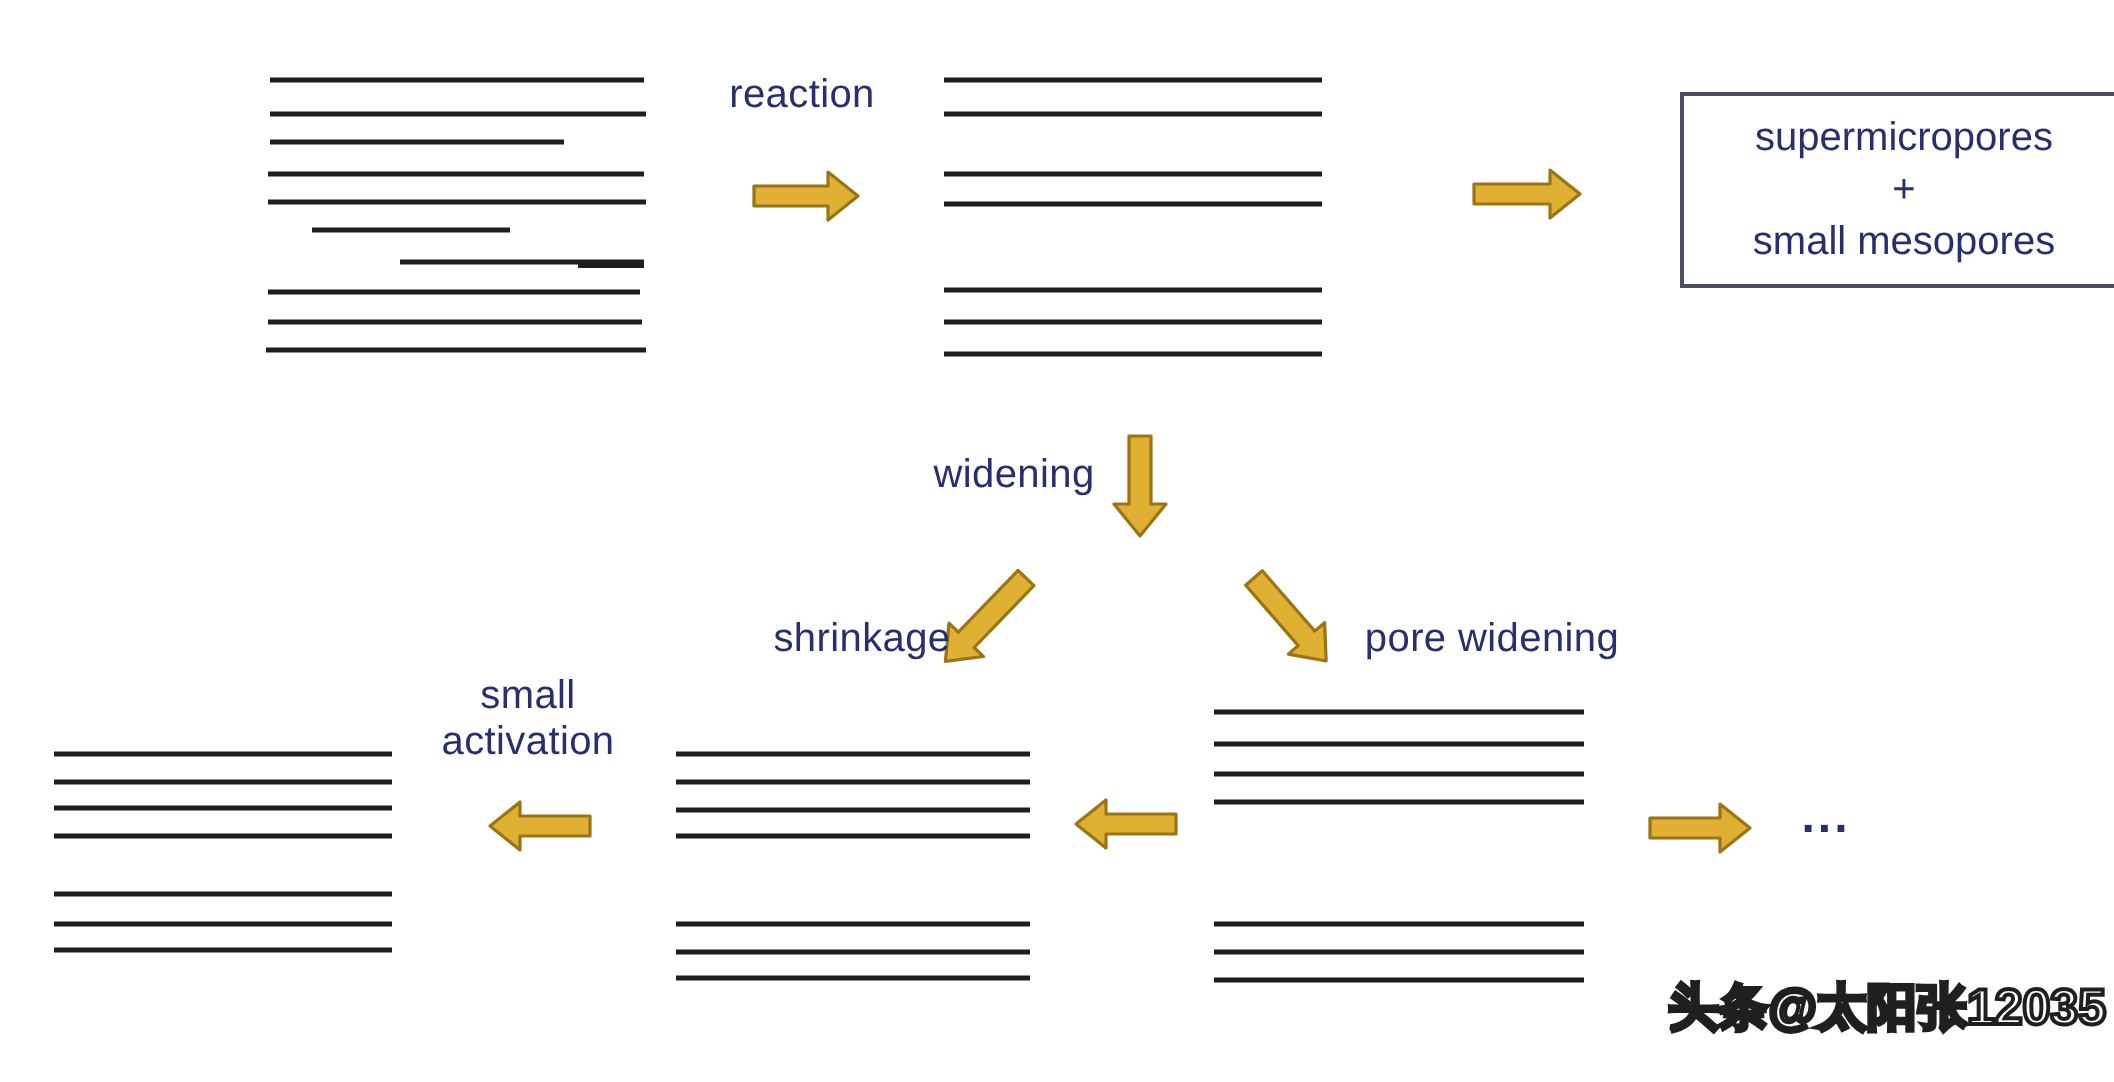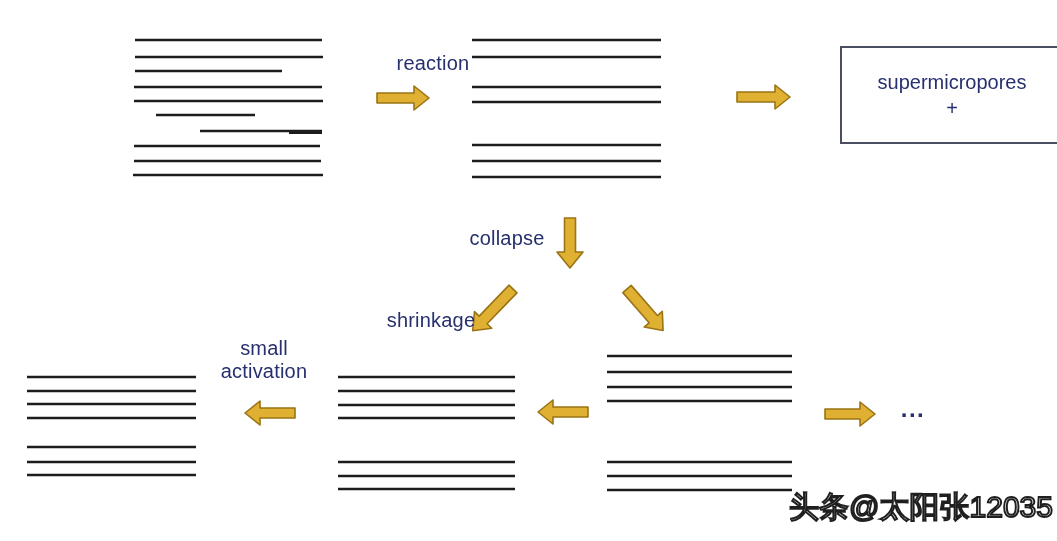--- a/index.html
+++ b/index.html
@@ -20,21 +20,21 @@
   }
   #diagram-svg{position:absolute;left:0;top:0;}
   .lbl{
     position:absolute;
     transform:translate(-50%,-50%);
     font-size:20px;
     color:var(--navy);
     white-space:nowrap;
     letter-spacing:.2px;
   }
-  #lbl-reaction{left:401px;top:63px;margin-left:32px;}
+  #lbl-reaction{left:401px;top:48px;}
   #lbl-reorganization{left:763px;top:61px;}
   #lbl-collapse{left:507px;top:238px;}
   #lbl-shrinkage{left:431px;top:320px;}
   #lbl-pore-widening{left:746px;top:320px;}
   #lbl-pore-narrowing{left:264px;top:360px;text-align:center;line-height:23px;}
   #lbl-ellipsis{left:913px;top:409px;font-size:24px;font-weight:bold;letter-spacing:1.5px;}
   .result-box{
     position:absolute;
     left:840px;top:46px;width:224px;height:98px;
     box-sizing:border-box;
@@ -53,21 +53,21 @@
     font-family:"Liberation Serif", serif;
     font-size:14.5px;
     color:#141414;
     z-index:1;
   }
   .caption .cap-bold{font-weight:bold;}
   .caption .ref{color:var(--link);}
   .watermark{
     position:absolute;
     right:4px;top:487px;
-    font-size:30px;font-weight:normal;
+    font-size:25px;font-weight:bold;
     white-space:nowrap;
     color:rgba(255,255,255,0.92);
     -webkit-text-stroke:2px #1f1f1f;
     z-index:2;
     pointer-events:none;
   }
 </style>
 </head>
 <body>
 
@@ -129,33 +129,35 @@
       <polygon points="0,-5.5 43,-5.5 43,-12 58,0 43,12 43,5.5 0,5.5" fill="#e0b032" stroke="#9a7415" stroke-width="1.6" stroke-linejoin="round" transform="translate(513,289) rotate(134)"></polygon>
       <polygon points="0,-5.5 40,-5.5 40,-12 55,0 40,12 40,5.5 0,5.5" fill="#e0b032" stroke="#9a7415" stroke-width="1.6" stroke-linejoin="round" transform="translate(627,289) rotate(49)"></polygon>
       <polygon points="0,-5 35,-5 35,-12 50,0 35,12 35,5 0,5" fill="#e0b032" stroke="#9a7415" stroke-width="1.6" stroke-linejoin="round" transform="translate(295,413) rotate(180)"></polygon>
       <polygon points="0,-5 35,-5 35,-12 50,0 35,12 35,5 0,5" fill="#e0b032" stroke="#9a7415" stroke-width="1.6" stroke-linejoin="round" transform="translate(588,412) rotate(180)"></polygon>
       <polygon points="0,-5 35,-5 35,-12 50,0 35,12 35,5 0,5" fill="#e0b032" stroke="#9a7415" stroke-width="1.6" stroke-linejoin="round" transform="translate(825,414) rotate(0)"></polygon>
     </svg>
 
   <div class="lbl" id="lbl-reaction">reaction</div>
 
 
-  <div class="lbl" id="lbl-collapse">collapse</div>
+  <div class="lbl" id="lbl-collapse">widening</div>
 
   <div class="lbl" id="lbl-shrinkage">shrinkage</div>
 
+  <div class="lbl" id="lbl-pore-widening">pore widening</div>
 
   <div class="lbl" id="lbl-pore-narrowing">
     <div>small</div>
     <div>activation</div>
   </div>
 
   <div class="lbl" id="lbl-ellipsis">...</div>
 
   <div class="result-box">
     <div>supermicropores</div>
     <div>+</div>
+    <div>small mesopores</div>
   </div>
 
 
   <div class="watermark">头条@太阳张12035</div>
 
 </div>
 
 </body></html>

